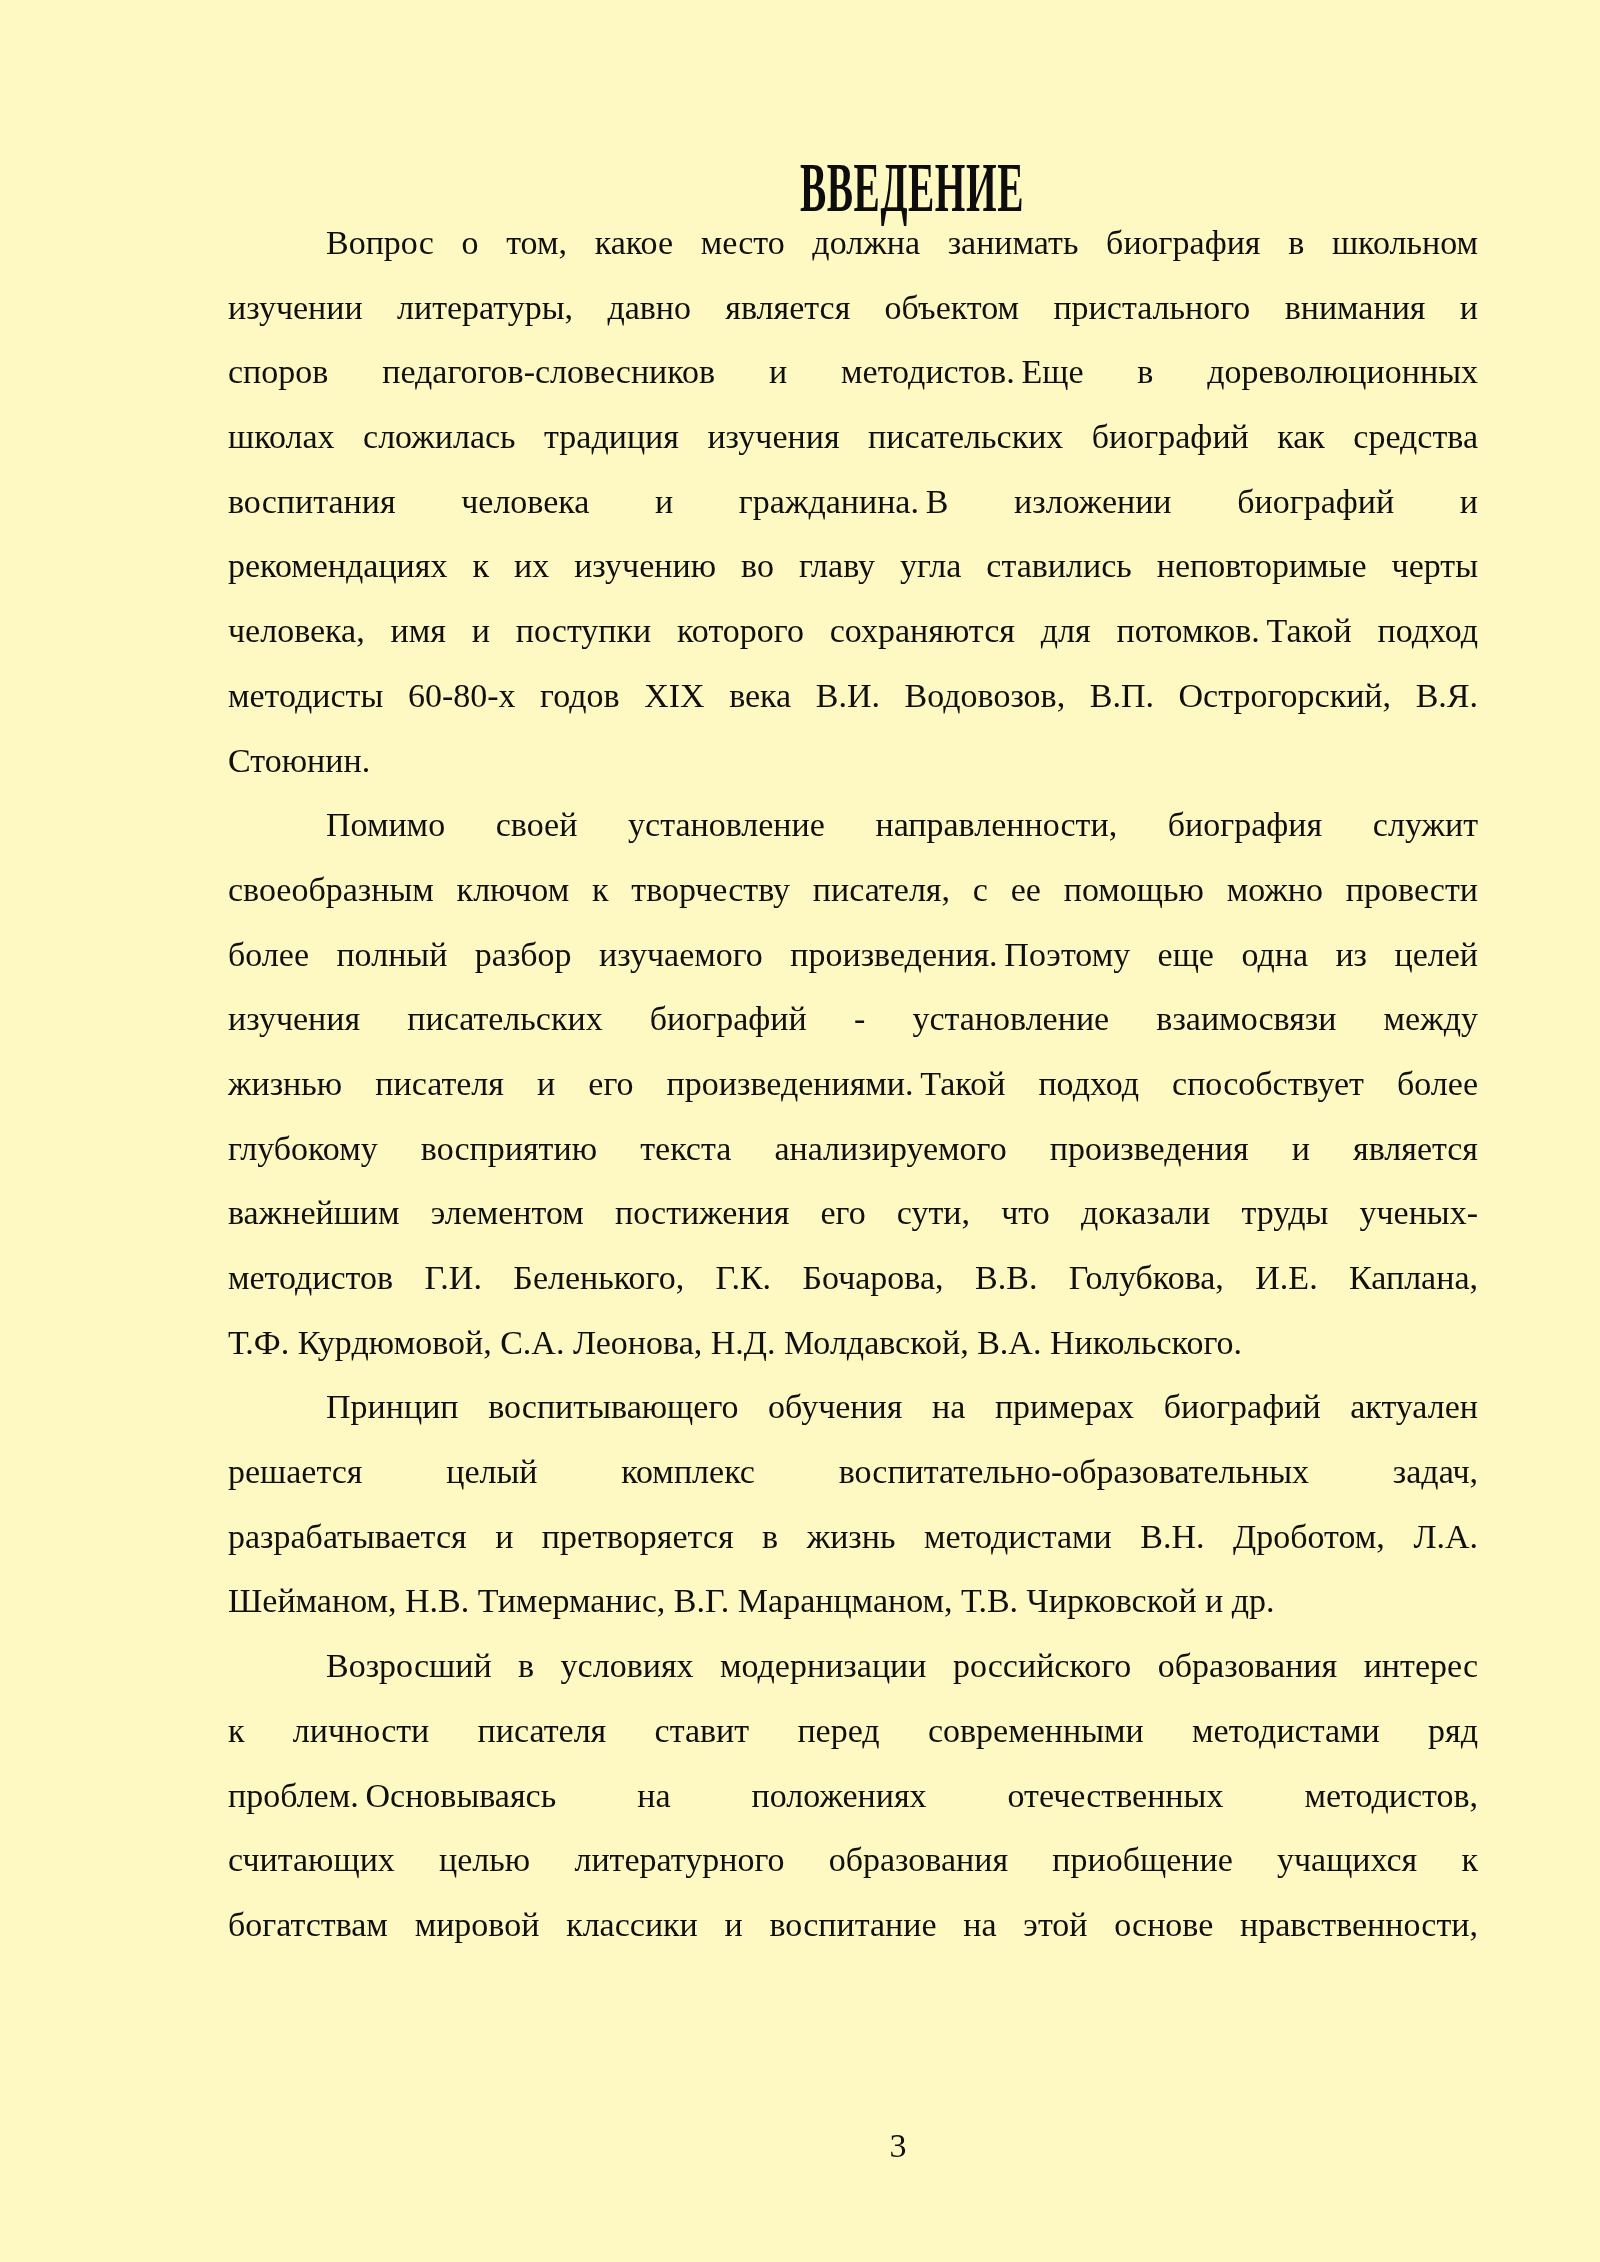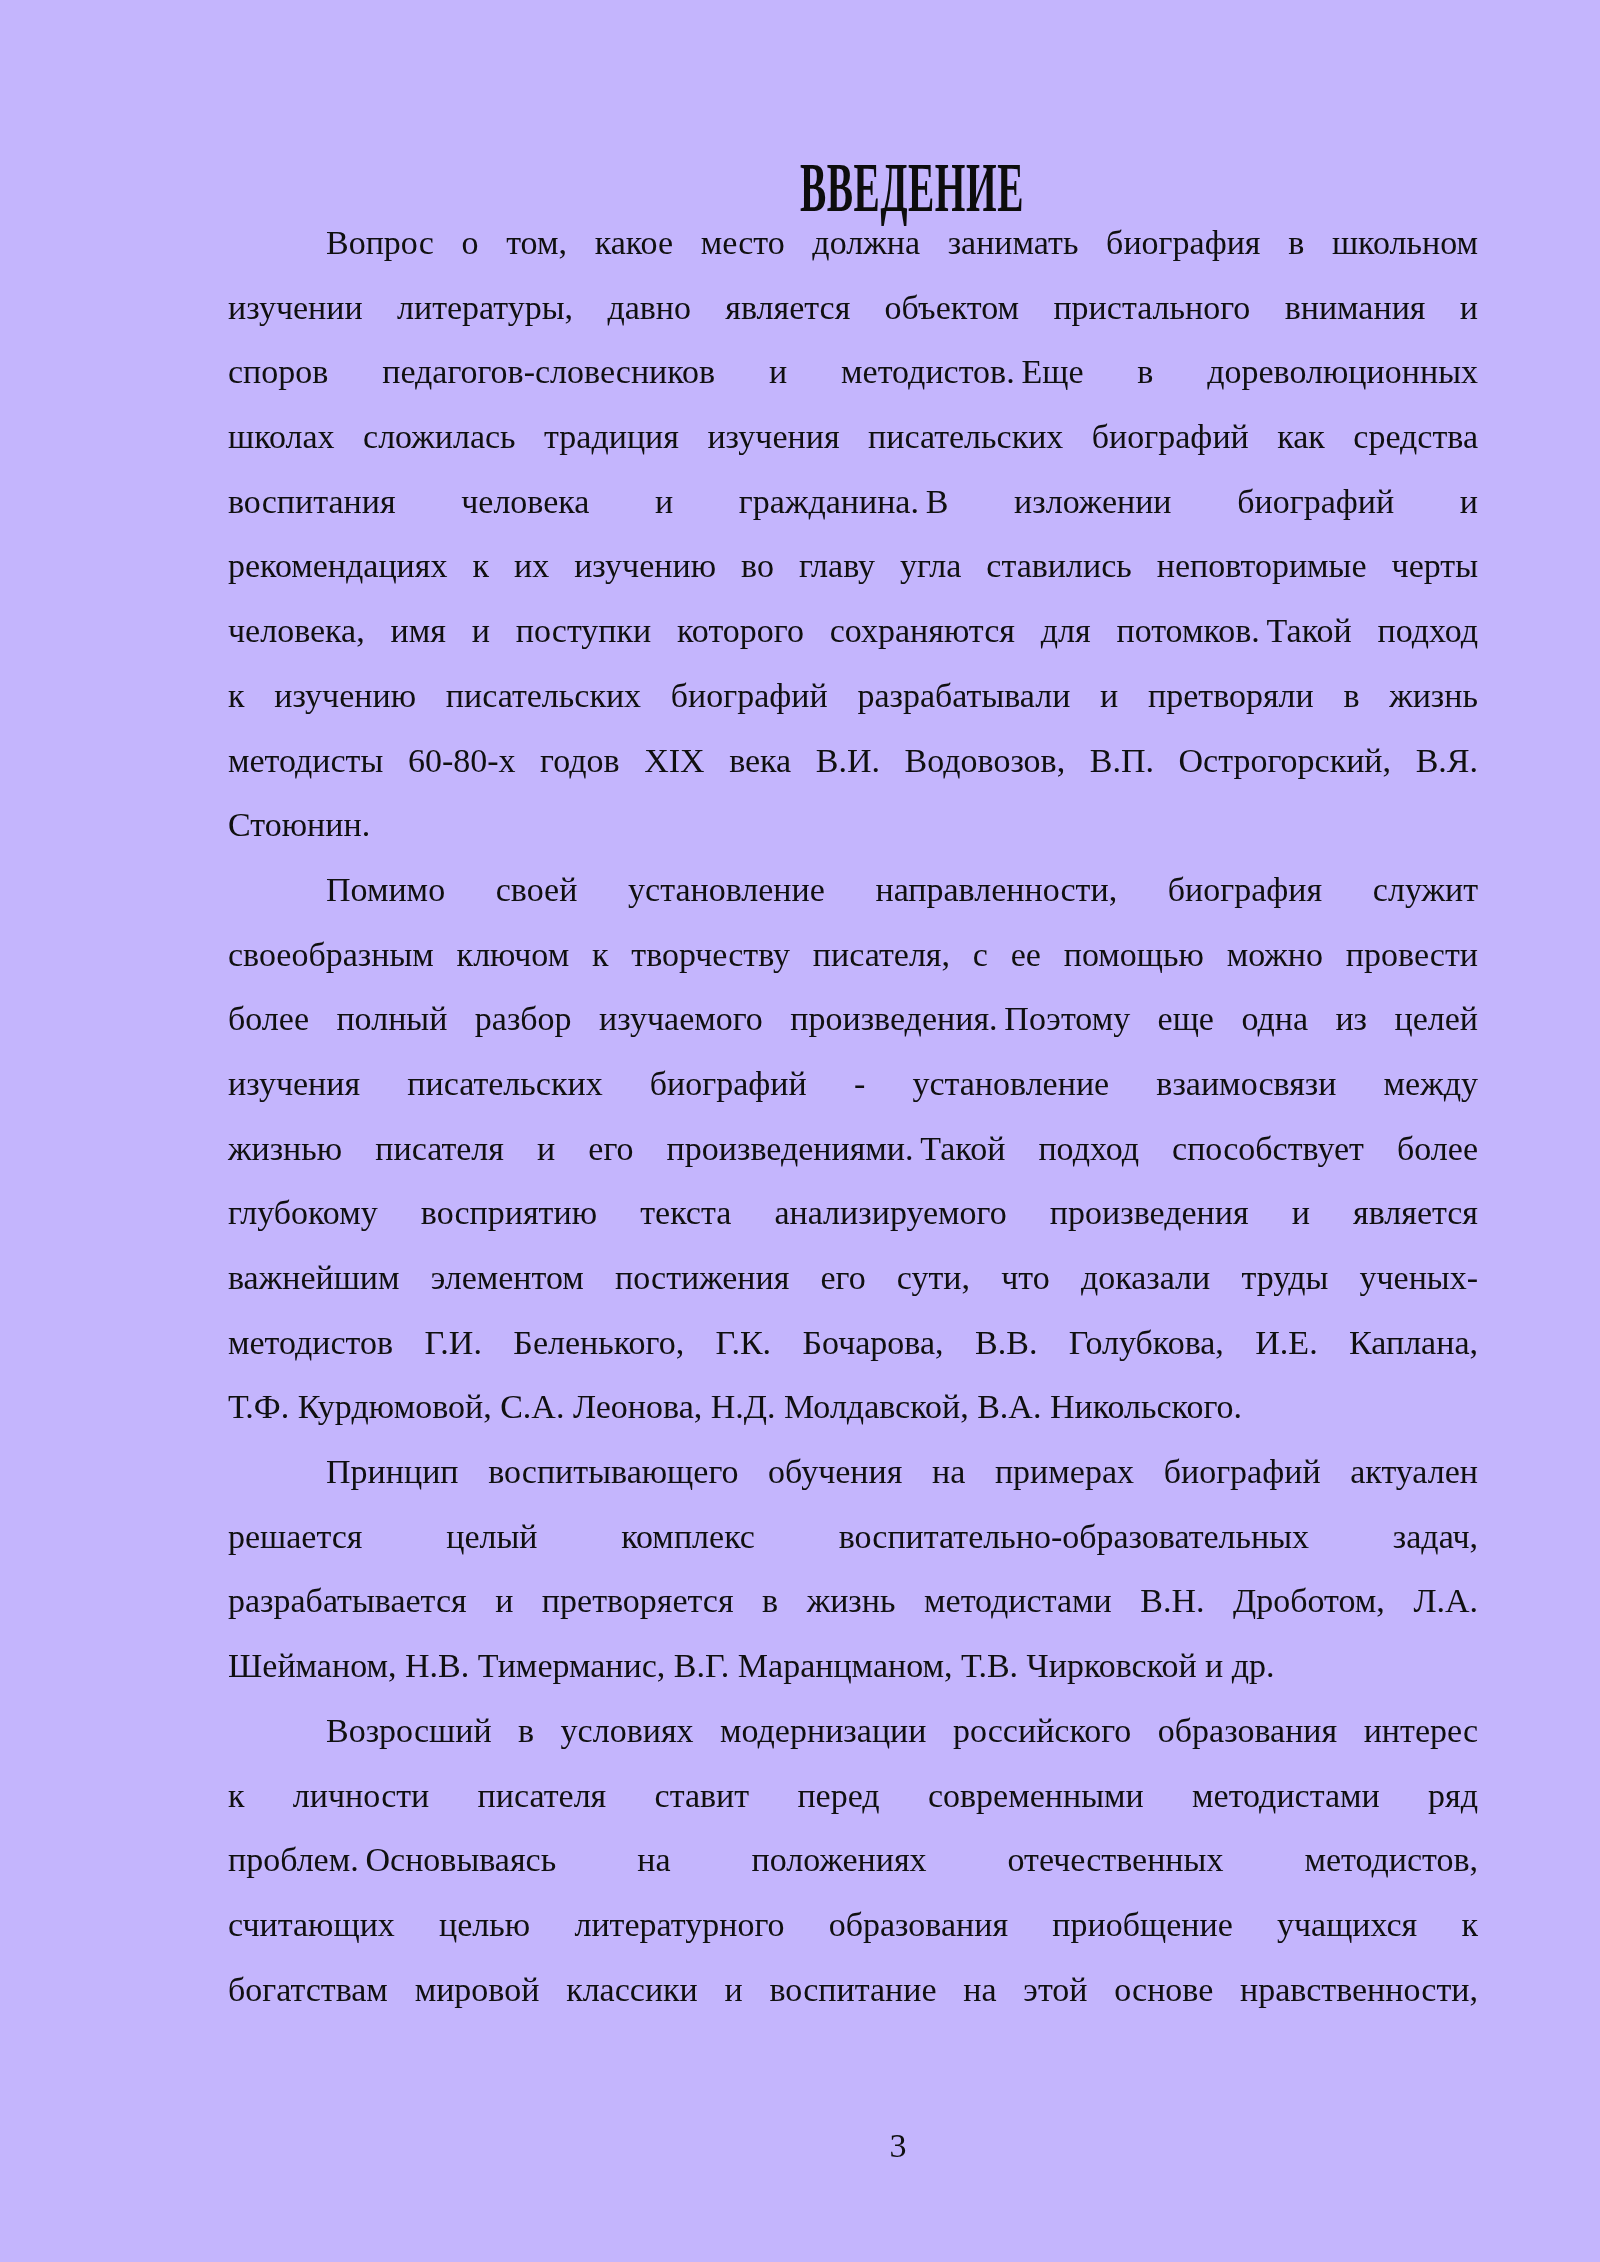--- a/index.html
+++ b/index.html
@@ -4,21 +4,21 @@
 <style>
   html, body {
     margin: 0;
     padding: 0;
     background: #ffffff;
   }
   .page {
     position: relative;
     width: 1600px;
     height: 2262px;
-    background: #c4b5fd;
+    background: #fef9c3;
     overflow: hidden;
     font-family: "Liberation Serif", "DejaVu Serif", serif;
     color: #111111;
   }
   .doc-title {
     position: absolute;
     top: 154px;
     left: 0;
     width: 1600px;
     height: 70px;
@@ -78,21 +78,20 @@
     </h1>
 
   <div class="doc-body">
       <div class="line first">Вопрос о том, какое место должна занимать биография в школьном</div>
       <div class="line">изучении литературы, давно является объектом пристального внимания и</div>
       <div class="line">споров педагогов-словесников и методистов. Еще в дореволюционных</div>
       <div class="line">школах сложилась традиция изучения писательских биографий как средства</div>
       <div class="line">воспитания человека и гражданина. В изложении биографий и</div>
       <div class="line">рекомендациях к их изучению во главу угла ставились неповторимые черты</div>
       <div class="line">человека, имя и поступки которого сохраняются для потомков. Такой подход</div>
-      <div class="line">к изучению писательских биографий разрабатывали и претворяли в жизнь</div>
       <div class="line">методисты 60-80-х годов XIX века В.И. Водовозов, В.П. Острогорский, В.Я.</div>
       <div class="line lastleft">Стоюнин.</div>
       <div class="line first">Помимо своей установление направленности, биография служит</div>
       <div class="line">своеобразным ключом к творчеству писателя, с ее помощью можно провести</div>
       <div class="line">более полный разбор изучаемого произведения. Поэтому еще одна из целей</div>
       <div class="line">изучения писательских биографий - установление взаимосвязи между</div>
       <div class="line">жизнью писателя и его произведениями. Такой подход способствует более</div>
       <div class="line">глубокому восприятию текста анализируемого произведения и является</div>
       <div class="line">важнейшим элементом постижения его сути, что доказали труды ученых-</div>
       <div class="line">методистов Г.И. Беленького, Г.К. Бочарова, В.В. Голубкова, И.Е. Каплана,</div>

